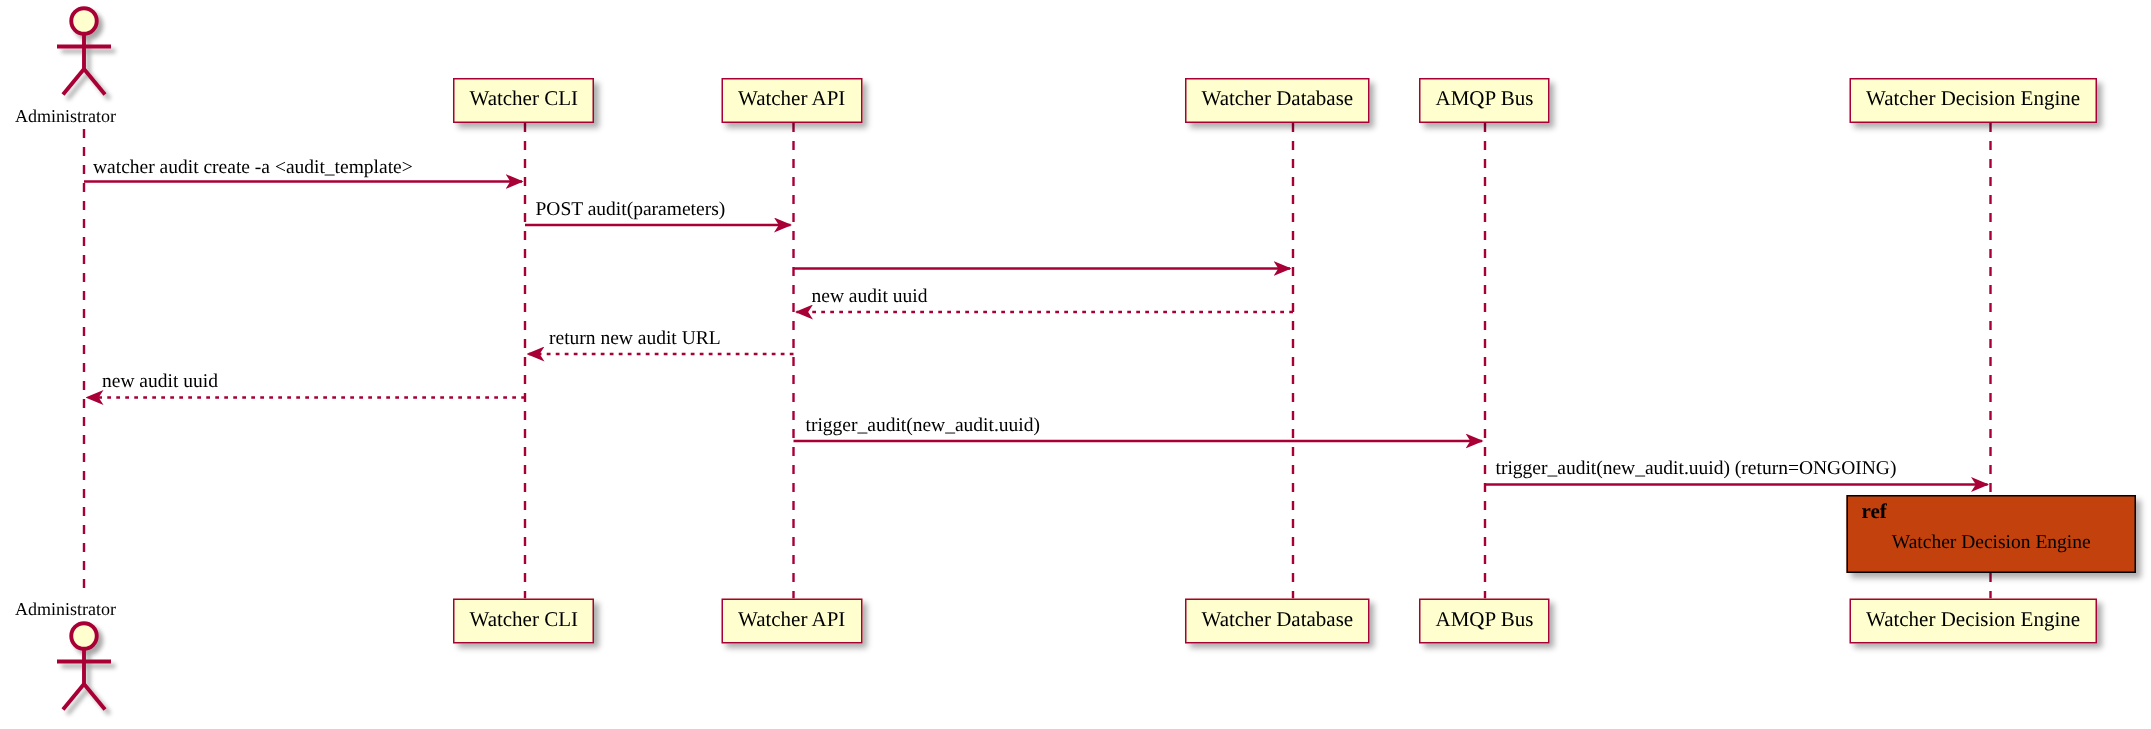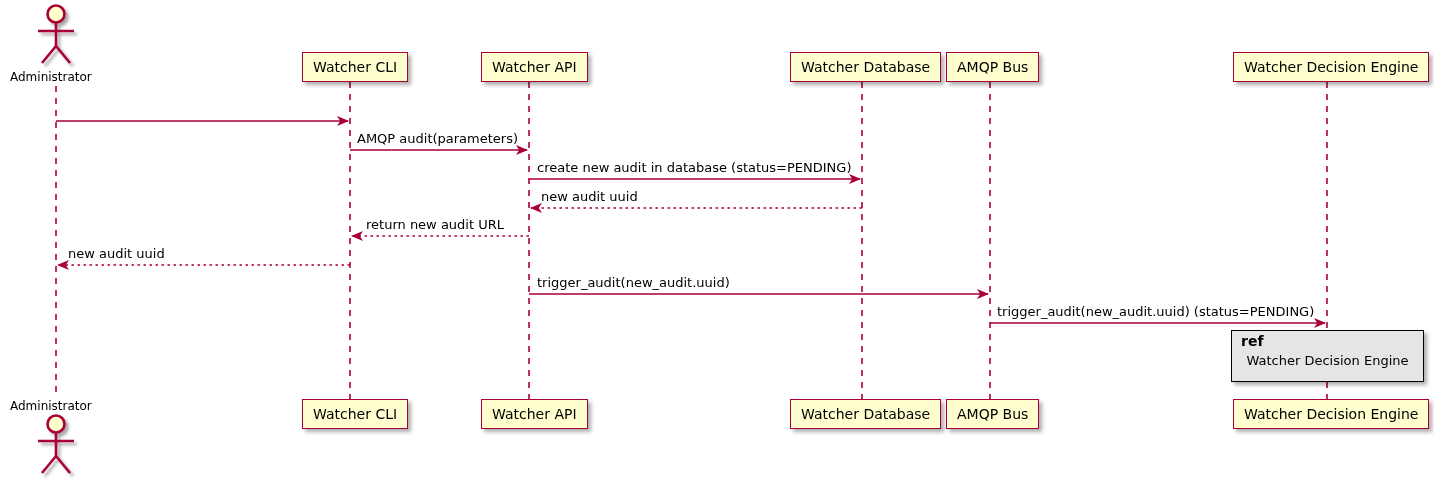--- a/index.html
+++ b/index.html
@@ -9,20 +9,21 @@
   }
   body {
     font-family: "DejaVu Sans", sans-serif;
   }
   #diagram {
     position: relative;
     width: 1434px;
     height: 486px;
     background: #FFFFFF;
     overflow: hidden;
+    font-family: Liberation Serif, serif;
   }
   svg.layer {
     position: absolute;
     left: 0;
     top: 0;
     width: 1434px;
     height: 486px;
   }
   
   .participant {
@@ -53,21 +54,21 @@
     position: absolute;
     font-size: 13px;
     color: #000000;
     white-space: nowrap;
     line-height: 1;
   }
   
   .ref-box {
     position: absolute;
     box-sizing: border-box;
-    background: #e5e5e5;
+    background: #c2410c;
     border: 1.5px solid #000000;
     box-shadow: 3px 3px 4px rgba(0,0,0,0.32);
   }
   .ref-tab {
     position: absolute;
     left: 0;
     top: 0;
     height: 21px;
     box-sizing: border-box;
   }
@@ -178,27 +179,27 @@
   <div class="participant" style="left:946px; top:399px;">
     <span>AMQP Bus</span>
   </div>
   <div class="participant" style="left:1233px; top:399px;">
     <span>Watcher Decision Engine</span>
   </div>
 
   <div class="actor-label" style="left:10px; top:70px;">Administrator</div>
   <div class="actor-label" style="left:10px; top:399px;">Administrator</div>
 
-  <div class="msg-label" style="left:357px; top:132px;">AMQP audit(parameters)</div>
-  <div class="msg-label" style="left:537px; top:161px;">create new audit in database (status=PENDING)</div>
+  <div class="msg-label" style="left:62px; top:104px;">watcher audit create -a &lt;audit_template&gt;</div>
+  <div class="msg-label" style="left:357px; top:132px;">POST audit(parameters)</div>
   <div class="msg-label" style="left:541px; top:190px;">new audit uuid</div>
   <div class="msg-label" style="left:366px; top:218px;text-align:right;">return new audit URL</div>
   <div class="msg-label" style="left:68px; top:247px;">new audit uuid</div>
   <div class="msg-label" style="left:537px; top:276px;text-align:right;">trigger_audit(new_audit.uuid)</div>
-  <div class="msg-label" style="left:997px; top:305px;">trigger_audit(new_audit.uuid) (status=PENDING)</div>
+  <div class="msg-label" style="left:997px; top:305px;">trigger_audit(new_audit.uuid) (return=ONGOING)</div>
 
   <div class="ref-box" style="left:1231px; top:330px; width:193px; height:52px;">
     <div class="ref-tab"></div>
     <div class="ref-tab-label">ref</div>
     <div class="ref-body">
       <div>Watcher Decision Engine</div>
     </div>
   </div>
 
 </div>

